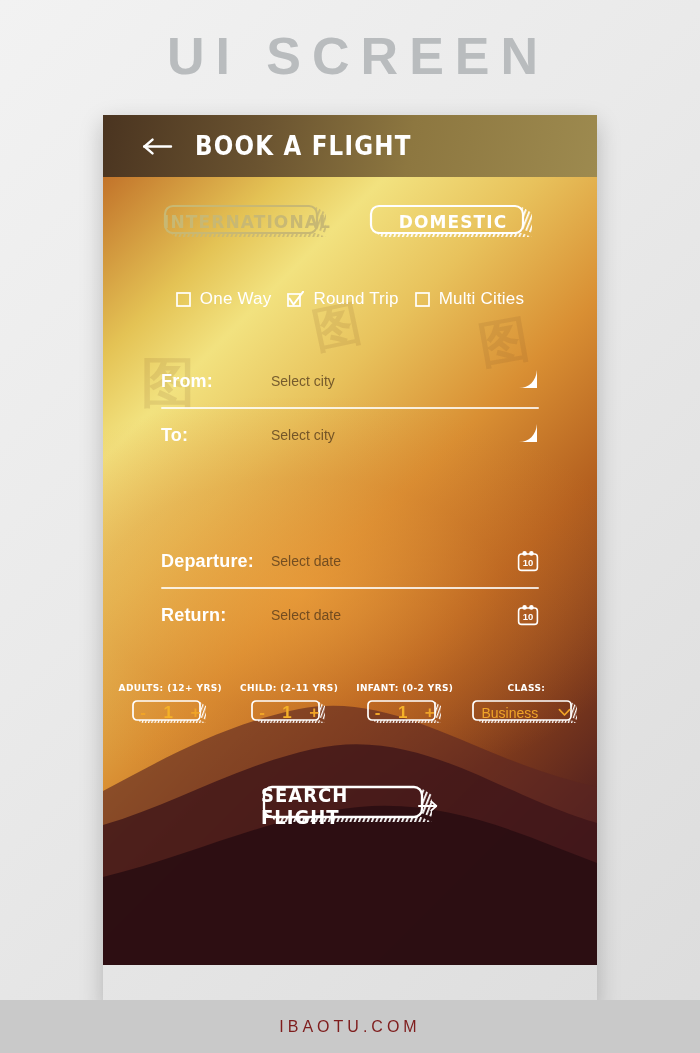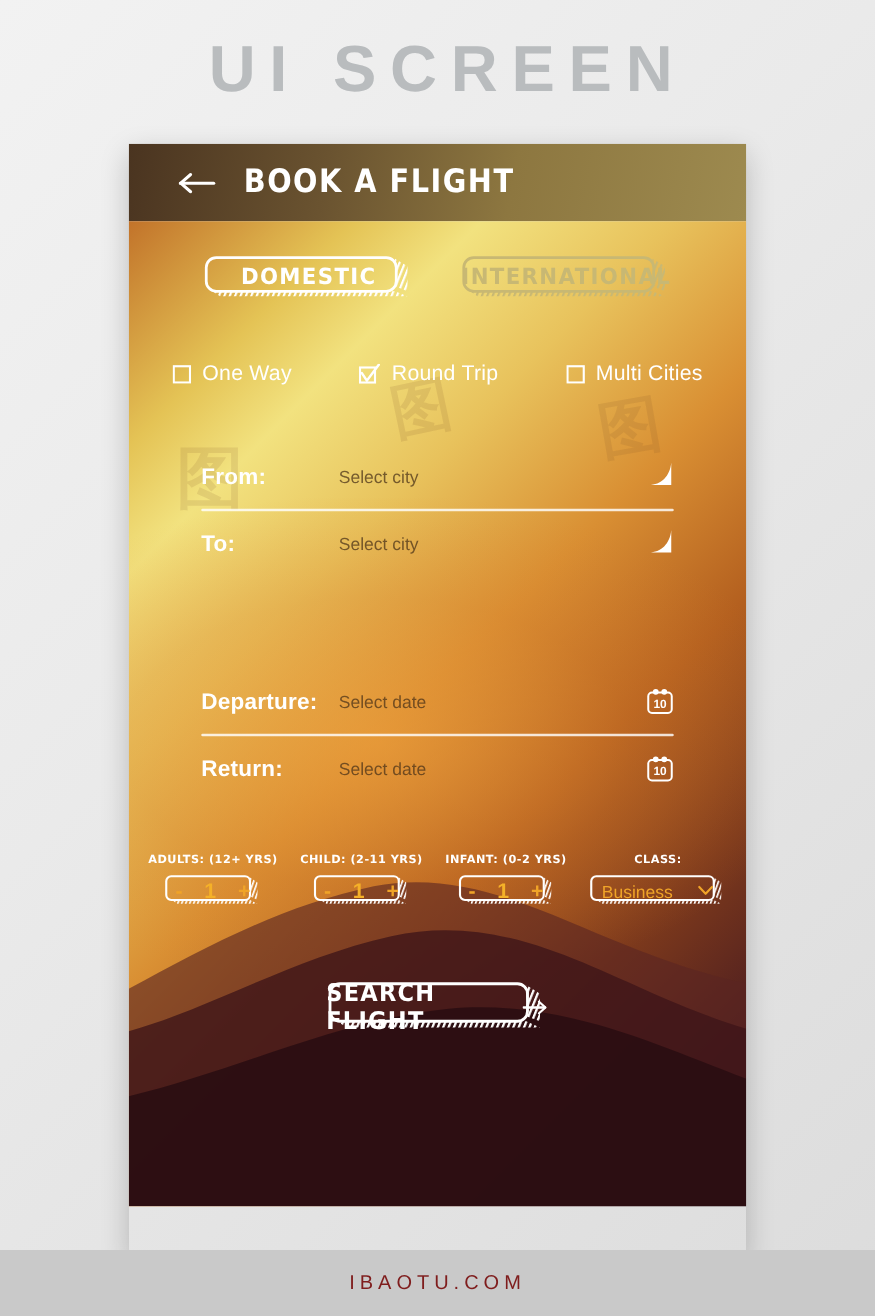--- a/index.html
+++ b/index.html
@@ -171,21 +171,21 @@
     transform: scaleY(1.05);
   }
   .seg-active .sk-label { color: #ffffff; }
   .seg-inactive .sk-label { color: #c8b873; }
 
   
   .trip-row {
     display: flex;
     justify-content: center;
     align-items: center;
-    gap: 54px;
+    gap: 16px;
     margin-top: 48px;
   }
   .trip-opt {
     display: flex;
     align-items: center;
     gap: 9px;
     cursor: pointer;
   }
   .trip-opt .cb { display:block; }
   .trip-opt .cb-label {
@@ -344,47 +344,47 @@
     </svg>
 
     <div class="wm" style="left:38px;  top:170px; font-size:54px;">图</div>
     <div class="wm" style="left:210px; top:118px; font-size:48px; transform:rotate(-12deg);">图</div>
     <div class="wm" style="left:376px; top:132px; font-size:50px; transform:rotate(-10deg);">图</div>
 
     <div class="content">
 
 
       <div class="seg-row">
+
+        <div class="sketch-btn seg-inactive">
+          <svg class="sk-svg" viewBox="0 0 170 38" preserveAspectRatio="none">
+            <defs>
+              <pattern id="hatchT" width="4" height="8" patternUnits="userSpaceOnUse" patternTransform="rotate(22)">
+                <rect width="1.7" height="8" fill="#c8b873"></rect>
+              </pattern>
+            </defs>
+            <path d="M154 4 L164 10 L164 30 L154 26 Z" fill="url(#hatchT)"></path>
+            <path d="M8 30 L154 30 L164 34 L14 34 Z" fill="url(#hatchT)"></path>
+            <rect x="3" y="3" width="152" height="27" rx="8" fill="none" stroke="#c8b873" stroke-width="2.2"></rect>
+          </svg>
+          <span class="sk-label">INTERNATIONAL</span>
+        </div>
 
         <div class="sketch-btn seg-active">
           <svg class="sk-svg" viewBox="0 0 170 38" preserveAspectRatio="none">
             <defs>
               <pattern id="hatchW" width="4" height="8" patternUnits="userSpaceOnUse" patternTransform="rotate(22)">
                 <rect width="1.7" height="8" fill="#ffffff"></rect>
               </pattern>
             </defs>
             <path d="M154 4 L164 10 L164 30 L154 26 Z" fill="url(#hatchW)"></path>
             <path d="M8 30 L154 30 L164 34 L14 34 Z" fill="url(#hatchW)"></path>
             <rect x="3" y="3" width="152" height="27" rx="8" fill="none" stroke="#ffffff" stroke-width="2.2"></rect>
           </svg>
           <span class="sk-label">DOMESTIC</span>
-        </div>
-
-        <div class="sketch-btn seg-inactive">
-          <svg class="sk-svg" viewBox="0 0 170 38" preserveAspectRatio="none">
-            <defs>
-              <pattern id="hatchT" width="4" height="8" patternUnits="userSpaceOnUse" patternTransform="rotate(22)">
-                <rect width="1.7" height="8" fill="#c8b873"></rect>
-              </pattern>
-            </defs>
-            <path d="M154 4 L164 10 L164 30 L154 26 Z" fill="url(#hatchT)"></path>
-            <path d="M8 30 L154 30 L164 34 L14 34 Z" fill="url(#hatchT)"></path>
-            <rect x="3" y="3" width="152" height="27" rx="8" fill="none" stroke="#c8b873" stroke-width="2.2"></rect>
-          </svg>
-          <span class="sk-label">INTERNATIONAL</span>
         </div>
       </div>
 
       <div class="trip-row">
 
         <div class="trip-opt">
           <svg class="cb" width="15" height="15" viewBox="0 0 15 15">
             <rect x="1" y="1" width="13" height="13" fill="none" stroke="#ffffff" stroke-width="1.7"></rect>
           </svg>
           <span class="cb-label">One Way</span>

